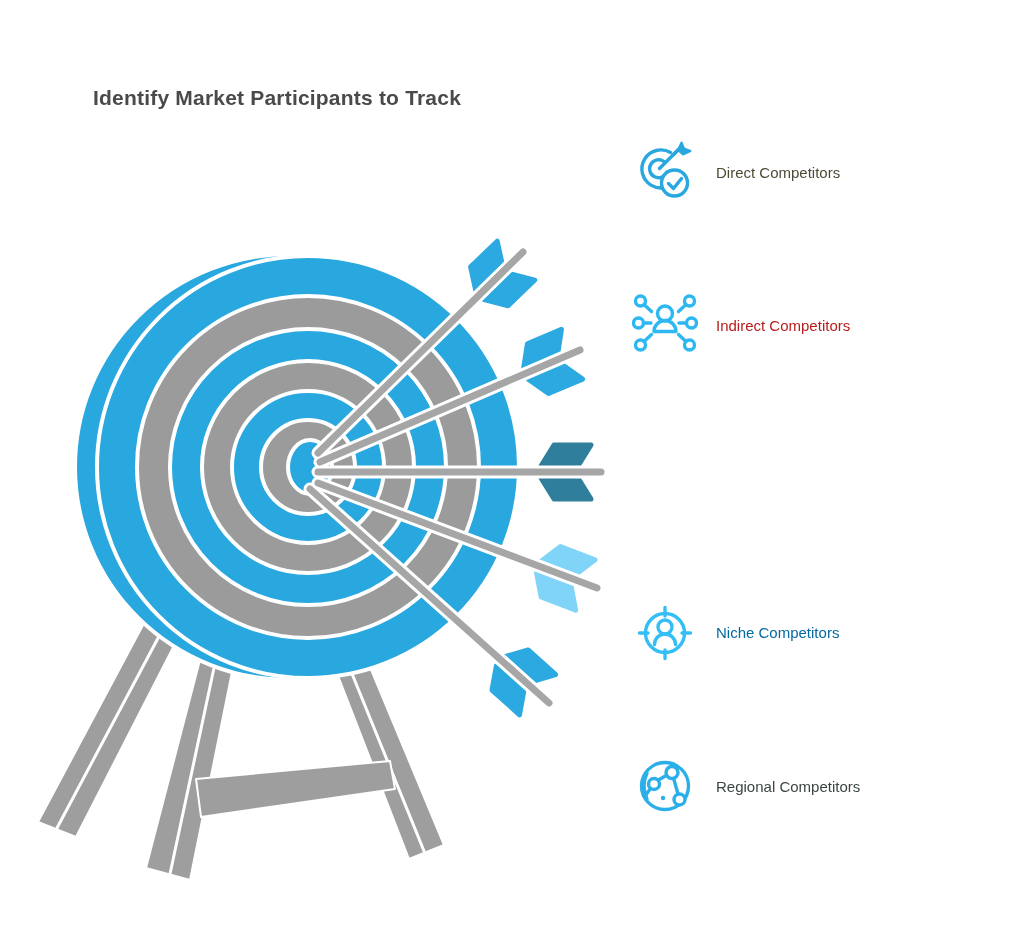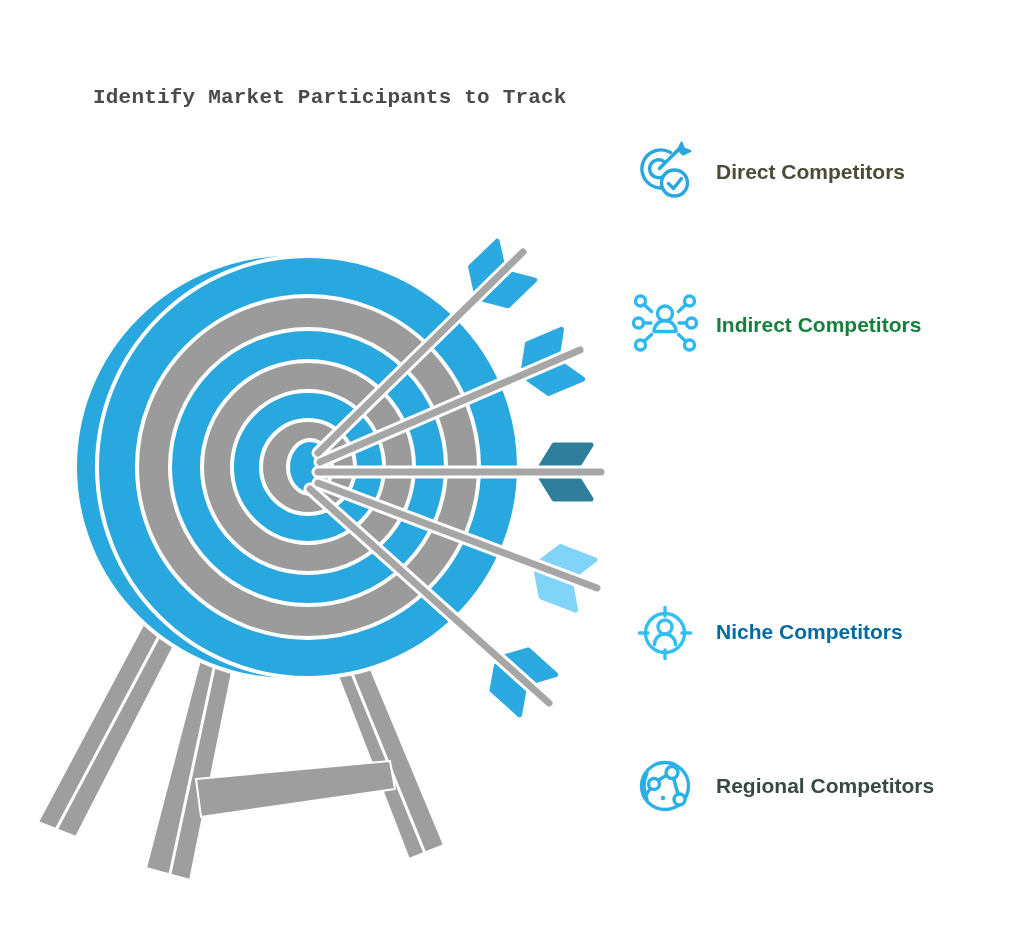--- a/index.html
+++ b/index.html
@@ -2,28 +2,28 @@
 <html style="--target-blue: #29a7df; --ring-gray: #9b9b9b; --stand-gray: #9e9e9e; --shaft-gray: #a6a6a6; --fletch-blue: #2ba9e0; --fletch-teal: #2e7e9c; --fletch-light: #7fd4f8;"><head>
 <meta charset="utf-8">
 <style>
   html,body{margin:0;padding:0;}
   body{
     width:1024px;height:940px;position:relative;background:#ffffff;
     font-family:"Liberation Sans",sans-serif;overflow:hidden;
   }
   .page-title{
     position:absolute;left:93px;top:86px;
-    font-size:21px;font-weight:700;color:#4a4a4a;letter-spacing:.2px;font-family:Liberation Mono, monospace;
+    font-size:21px;font-weight:700;color:#4a4a4a;letter-spacing:.2px;
   }
   .illustration{position:absolute;left:0;top:0;width:620px;height:940px;}
   .legend{position:absolute;left:632px;top:0;width:392px;height:940px;}
   .legend-item{position:absolute;left:0;display:flex;align-items:center;height:66px;}
   .item-icon{width:66px;height:66px;flex:0 0 66px;display:block;}
   .item-icon svg{display:block;width:66px;height:66px;}
-  .item-label{margin-left:18px;font-size:21px;font-weight:700;white-space:nowrap;}
+  .item-label{margin-left:18px;font-size:15px;font-weight:400;white-space:nowrap;}
   .icon-stroke{fill:none;stroke:currentColor;stroke-width:3.4;stroke-linecap:round;stroke-linejoin:round;}
   .icon-fill{fill:currentColor;stroke:currentColor;stroke-width:2;stroke-linejoin:round;}
   .node-white{fill:#ffffff;stroke:currentColor;stroke-width:3.4;}
   .leg{fill:var(--stand-gray);stroke:#ffffff;stroke-width:2;stroke-linejoin:round;}
   .leg-hl{stroke:#ffffff;stroke-width:3;stroke-linecap:round;}
   .ring-stroke{stroke:#ffffff;stroke-width:4;}
   .shaft-w{stroke:#ffffff;stroke-width:13;stroke-linecap:round;fill:none;}
   .shaft-g{stroke:var(--shaft-gray);stroke-width:7;stroke-linecap:round;fill:none;}
   .vane{fill:currentColor;stroke:currentColor;stroke-width:5;stroke-linejoin:round;}
   .f-blue{color:var(--fletch-blue);}
@@ -120,21 +120,21 @@
         <path class="icon-stroke" d="M22,39.5 A11,11 0 0 1 44,39.5 Z"></path>
         <path class="icon-stroke" d="M12,12.5 L19.5,19.5 M54,12.5 L46.5,19.5 M11.5,31 L19,31 M54.5,31 L47,31 M12,49.5 L19.5,42.5 M54,49.5 L46.5,42.5"></path>
         <circle class="icon-stroke" cx="8.5" cy="9" r="5"></circle>
         <circle class="icon-stroke" cx="57.5" cy="9" r="5"></circle>
         <circle class="icon-stroke" cx="6.5" cy="31" r="5"></circle>
         <circle class="icon-stroke" cx="59.5" cy="31" r="5"></circle>
         <circle class="icon-stroke" cx="8.5" cy="53" r="5"></circle>
         <circle class="icon-stroke" cx="57.5" cy="53" r="5"></circle>
       </svg>
     </span>
-    <span class="item-label" style="color: #15803d;">Indirect Competitors</span>
+    <span class="item-label" style="color: #b91c1c;">Indirect Competitors</span>
   </div>
 
 
   <div class="legend-item" style="top:599px">
     <span class="item-icon" style="color: rgb(51, 190, 245);">
       <svg viewBox="0 0 66 66">
         <circle class="icon-stroke" cx="33" cy="34" r="19.5"></circle>
         <path class="icon-stroke" d="M33,8.5 L33,17 M33,51 L33,59.5 M7.5,34 L16,34 M50,34 L58.5,34"></path>
         <circle class="icon-stroke" cx="33" cy="28" r="7"></circle>
         <path class="icon-stroke" d="M22.5,45.5 A10.5,10.5 0 0 1 43.5,45.5"></path>

